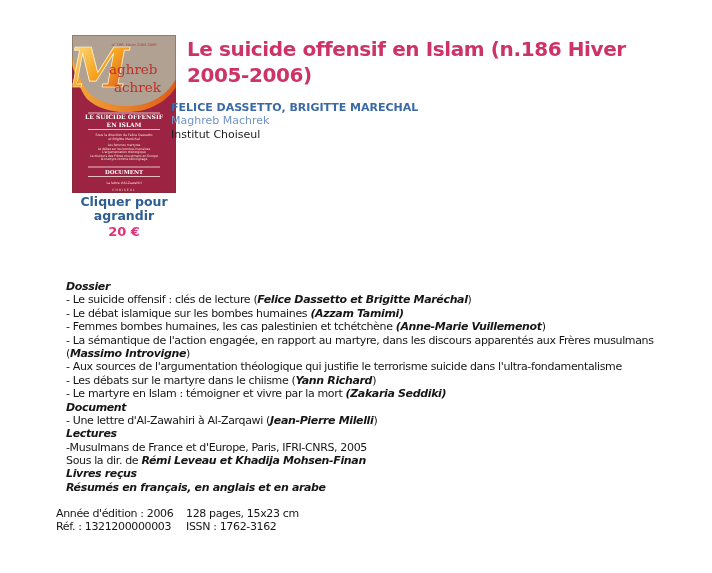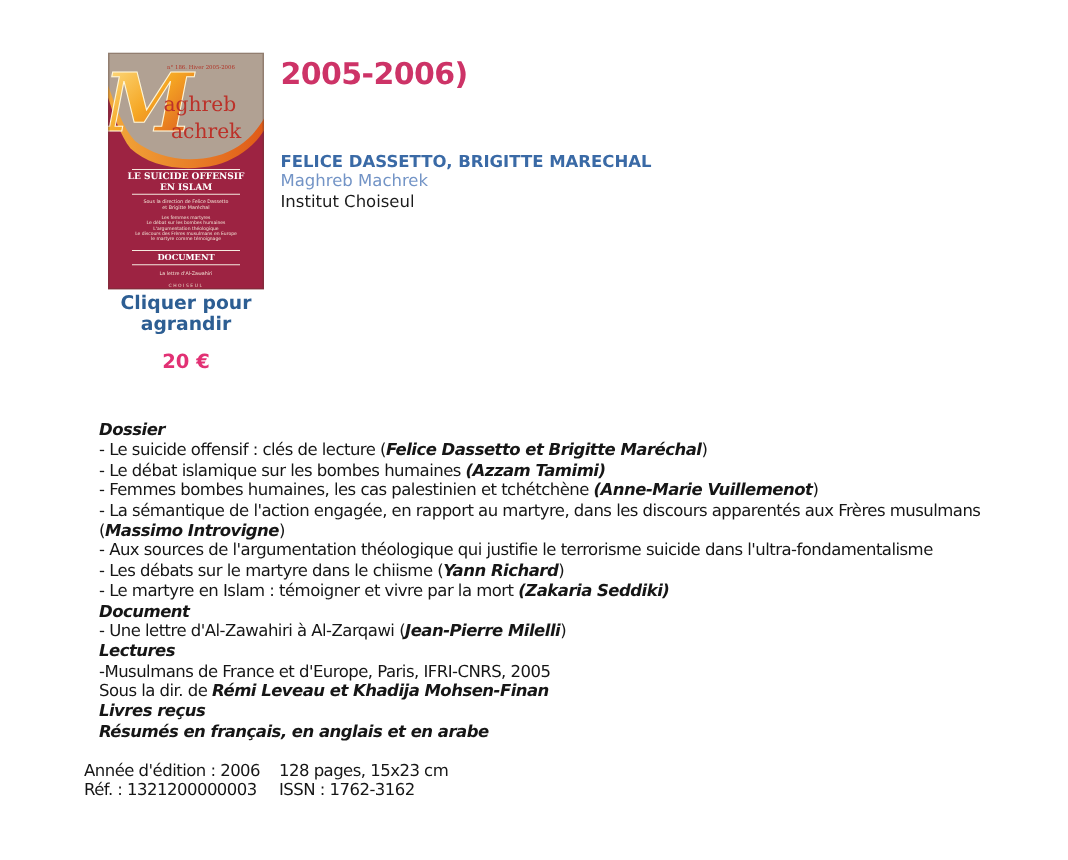--- a/index.html
+++ b/index.html
@@ -7,26 +7,26 @@
        font-family:"DejaVu Sans","Liberation Sans",sans-serif;color:#191919;}
   .page{position:absolute;left:0;top:0;width:712px;height:573px;background:#ffffff;}
 
   
   .cover{position:absolute;left:72px;top:35px;width:104px;height:158px;cursor:pointer;}
   .cover svg{display:block;}
 
   
   .caption{position:absolute;left:52px;top:195px;width:144px;text-align:center;}
   .caption .click{color:#2d5e93;font-weight:bold;font-size:12.5px;line-height:14px;cursor:pointer;}
-  .caption .price{color:#e23174;font-weight:bold;font-size:13px;line-height:15px;margin-top:11px;}
+  .caption .price{color:#e23174;font-weight:bold;font-size:13px;line-height:15px;margin-top:1px;}
 
   
   .headblock{position:absolute;left:187px;top:36px;width:510px;}
   .title{color:#cd3367;font-weight:bold;font-size:20px;line-height:26px;letter-spacing:-0.4px;}
-  .authors{position:absolute;left:187px;top:101px;width:510px;font-size:11px;line-height:13.4px;}
+  .authors{position:absolute;left:171px;top:101px;width:510px;font-size:11px;line-height:13.4px;}
   .authors .names{color:#3a6aa6;font-weight:bold;cursor:pointer;}
   .authors .collection{color:#7394c6;cursor:pointer;}
   .authors .publisher{color:#1c1c1c;}
 
   
   .toc{position:absolute;left:66px;top:280px;width:640px;font-size:11px;line-height:13.4px;
        letter-spacing:-0.35px;color:#161616;}
   .toc .line{white-space:nowrap;height:13.4px;}
   .toc .b{font-weight:bold;font-style:italic;}
 
@@ -91,20 +91,21 @@
   <div class="caption">
     <div class="click">
       <div>Cliquer pour</div>
       <div>agrandir</div>
     </div>
     <div class="price">20 €</div>
   </div>
 
   <div class="headblock">
     <div class="title">
+      <div>Le suicide offensif en Islam (n.186 Hiver</div>
       <div>2005-2006)</div>
     </div>
   </div>
   <div class="authors">
     <div class="names">FELICE DASSETTO, BRIGITTE MARECHAL</div>
     <div class="collection">Maghreb Machrek</div>
     <div class="publisher">Institut Choiseul</div>
   </div>
 
   <div class="toc">

